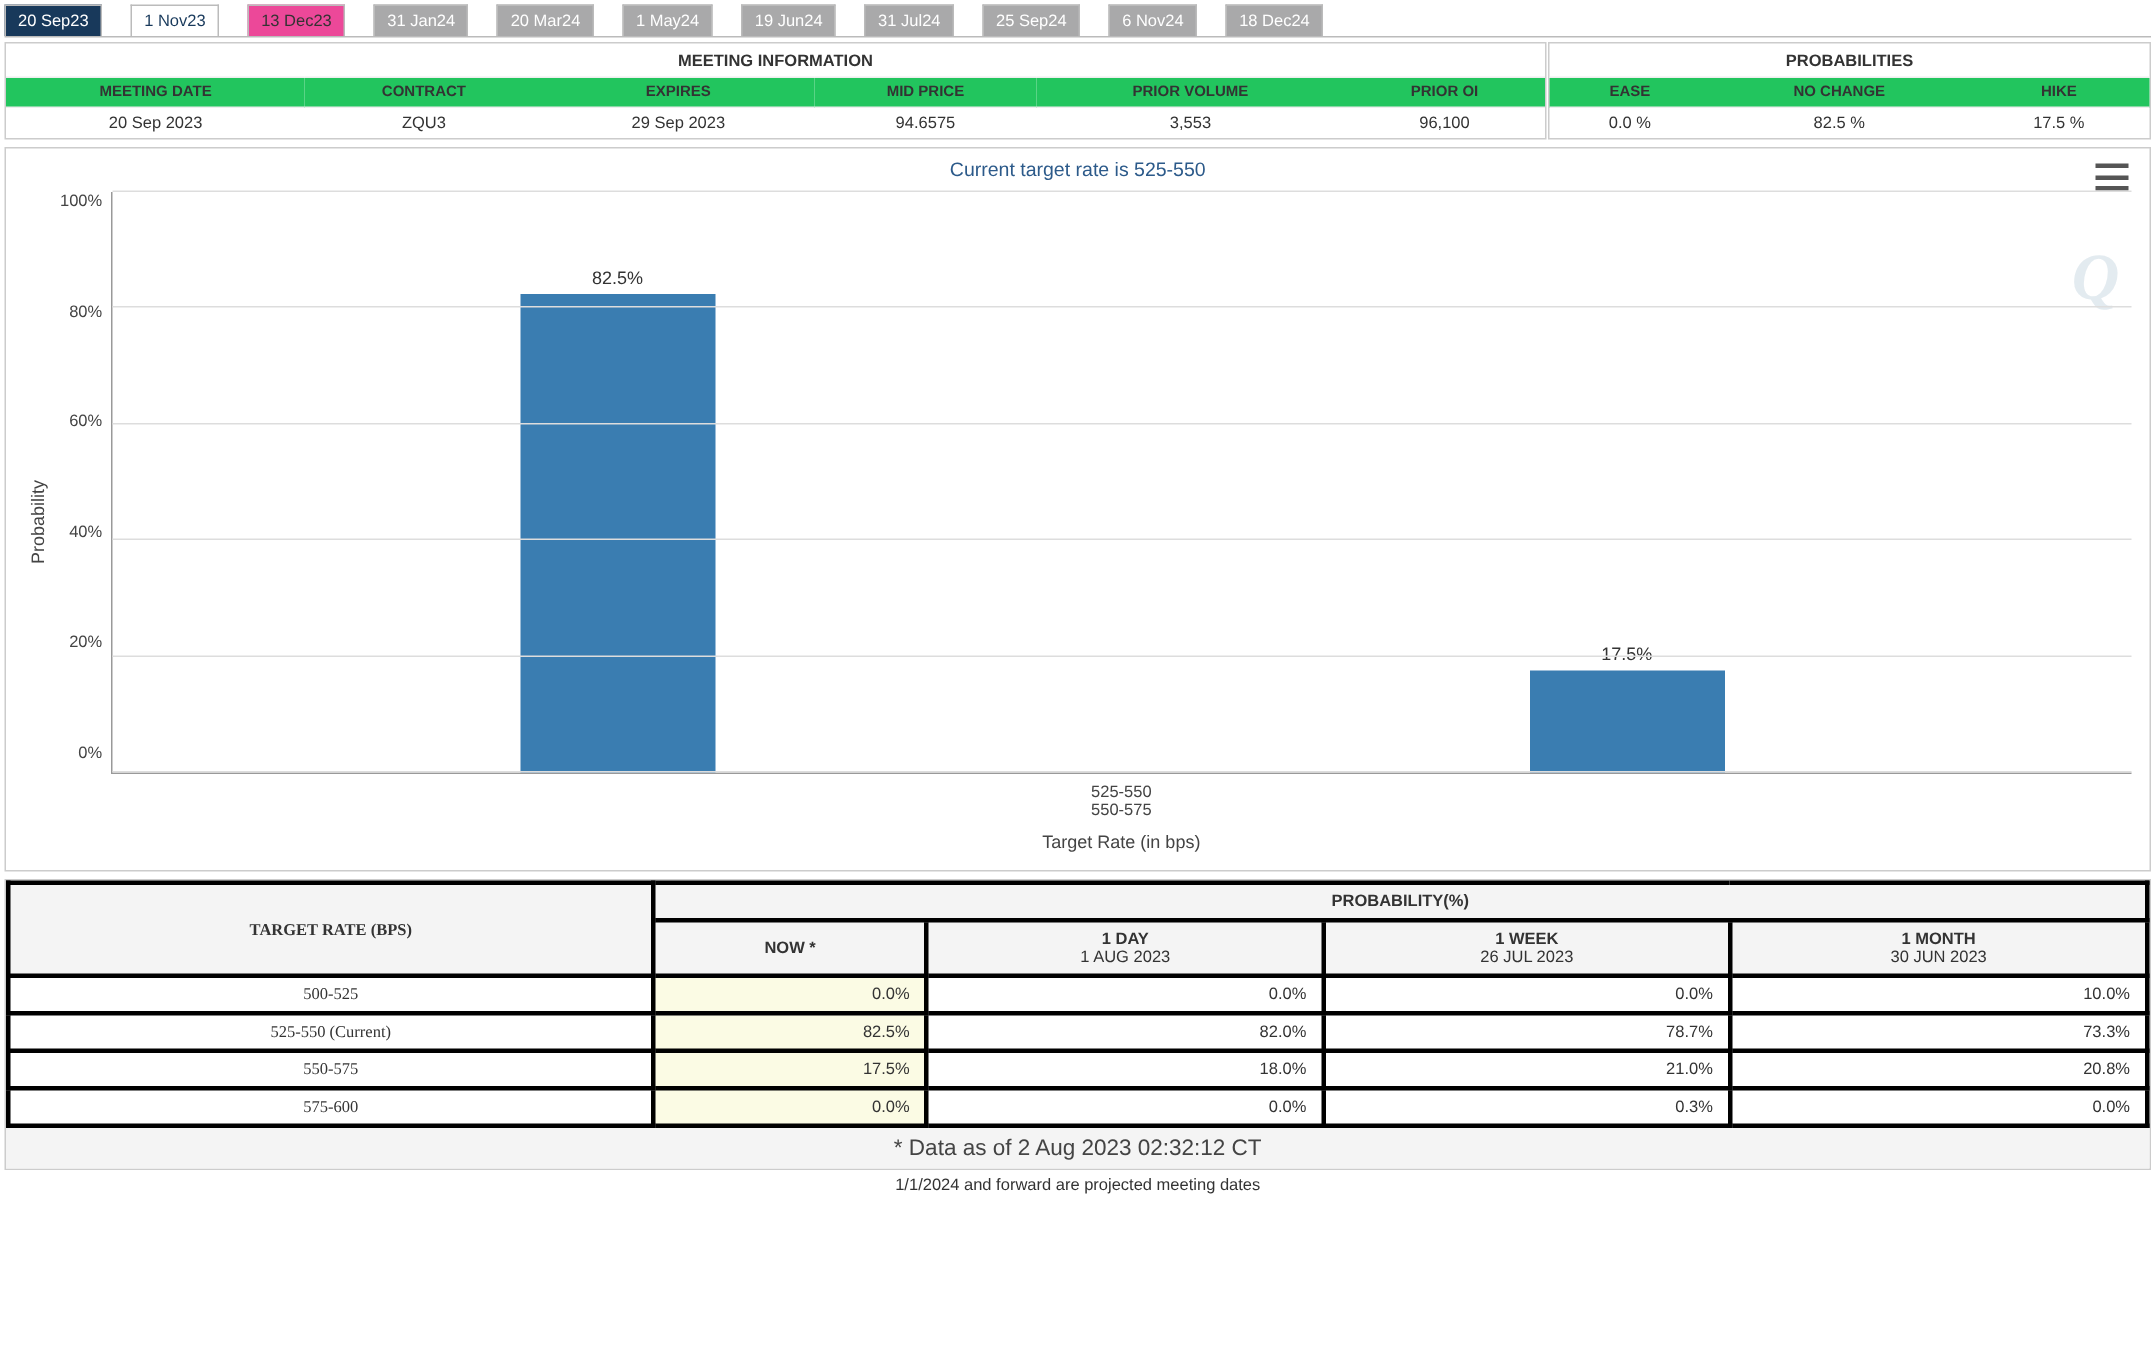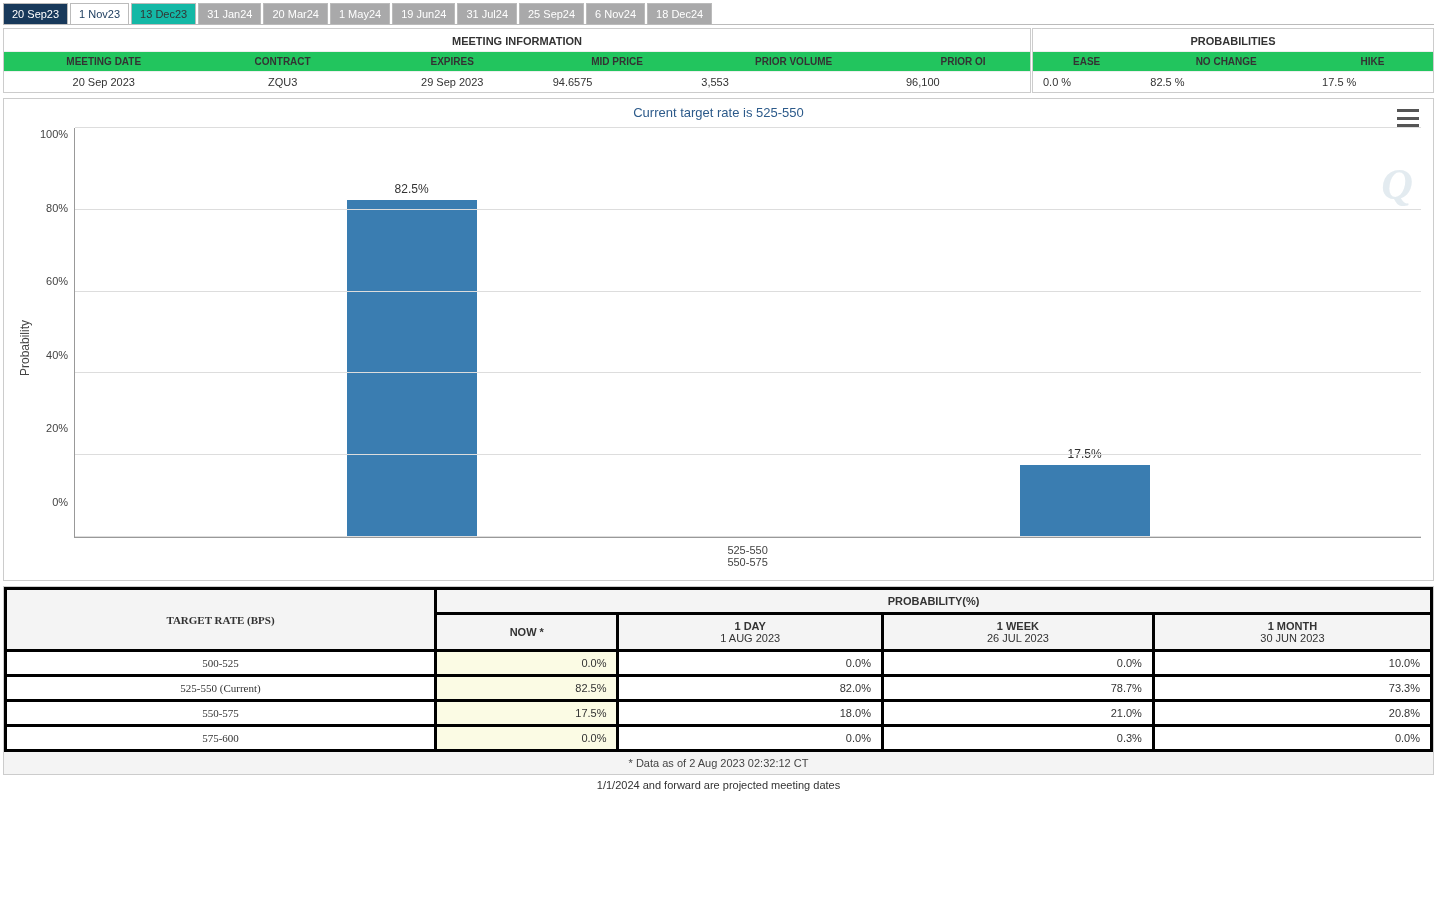--- a/index.html
+++ b/index.html
@@ -18,32 +18,32 @@
       margin-bottom: 3px;
     }
     .tab {
       padding: 4px 8px;
       border: 1px solid #bbb;
       border-bottom: none;
       background: #a9a9aa;
       color: #fff;
       cursor: pointer;
       font-size: 11px;
-      margin-right: 2px;
+      margin-right: 19px;
     }
     .tab.active {
       background: #18395b;
       color: #fff;
     }
     .tab.light {
       background: #fff;
       color: #18395b;
     }
     .tab.lightgrey {
-      background: #14b8a6;
+      background: #ec4899;
       color: #333;
     }
     .info-row { display: flex; gap: 1px; }
     .panel {
       border: 1px solid #ccc;
       background: #fff;
     }
     .panel-title {
       text-align: center;
       font-weight: bold;
@@ -62,21 +62,21 @@
       text-align: center;
       border-top: 1px solid #eee;
       background: #22c55e;
     }
     table.info td {
       font-size: 11px;
       padding: 4px 10px;
       text-align: center;
       border-top: 1px solid #eee;
     }
-    table.info td.r, table.info th.r { text-align: left; }
+    table.info td.r, table.info th.r { text-align: center; }
 
     .chart-panel {
       border: 1px solid #ccc;
       margin-top: 5px;
       padding: 6px 8px 8px 8px;
       position: relative;
     }
     .chart-title {
       font-size: 16px;
       color: #2c5a8a;
@@ -204,21 +204,21 @@
       background: #f4f4f4;
       font-weight: bold;
       text-align: center;
     }
     table.history th .sub { font-weight: normal; display: block; }
     table.history .rate-col { text-align: center; font-family: Liberation Serif, serif; }
     table.history td.val { text-align: right; }
     table.history td.now { background: #fbfbe4; }
     .footnote {
       text-align: center;
-      font-size: 11px;
+      font-size: 15px;
       padding: 5px;
       color: #444;
       background: #f4f4f4;
     }
     .projection-note {
       text-align: center;
       font-size: 11px;
       padding: 4px;
       color: #333;
     }
@@ -326,20 +326,21 @@
             <div class="grid-line" style="bottom: 80%;"></div>
             <div class="grid-line" style="bottom: 60%;"></div>
             <div class="grid-line" style="bottom: 40%;"></div>
             <div class="grid-line" style="bottom: 20%;"></div>
             <div class="grid-line" style="bottom: 0%;"></div>
           </div>
         <div class="x-ticks" id="xticks">
             <div class="x-tick">525-550</div>
             <div class="x-tick">550-575</div>
           </div>
+        <div class="x-axis-label">Target Rate (in bps)</div>
       </div>
     </div>
   </div>
 
   <div class="history-panel">
     <table class="history">
       <thead>
         <tr>
           <th rowspan="2" class="rate-col" style="width:430px">TARGET RATE (BPS)</th>
           <th colspan="4">PROBABILITY(%)</th>

